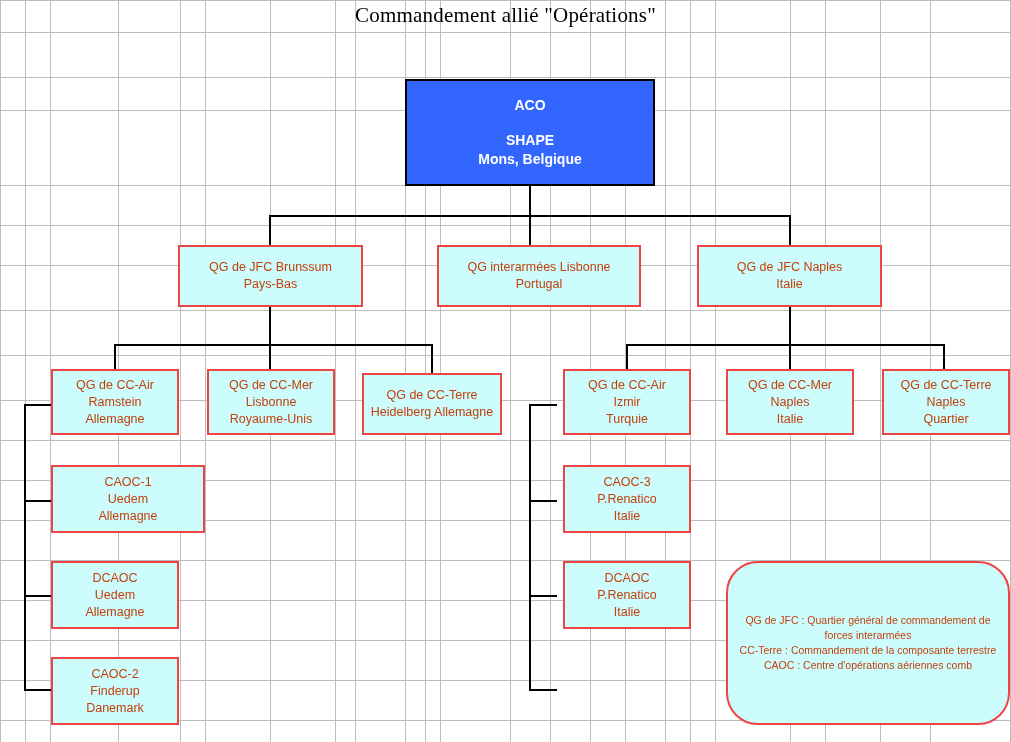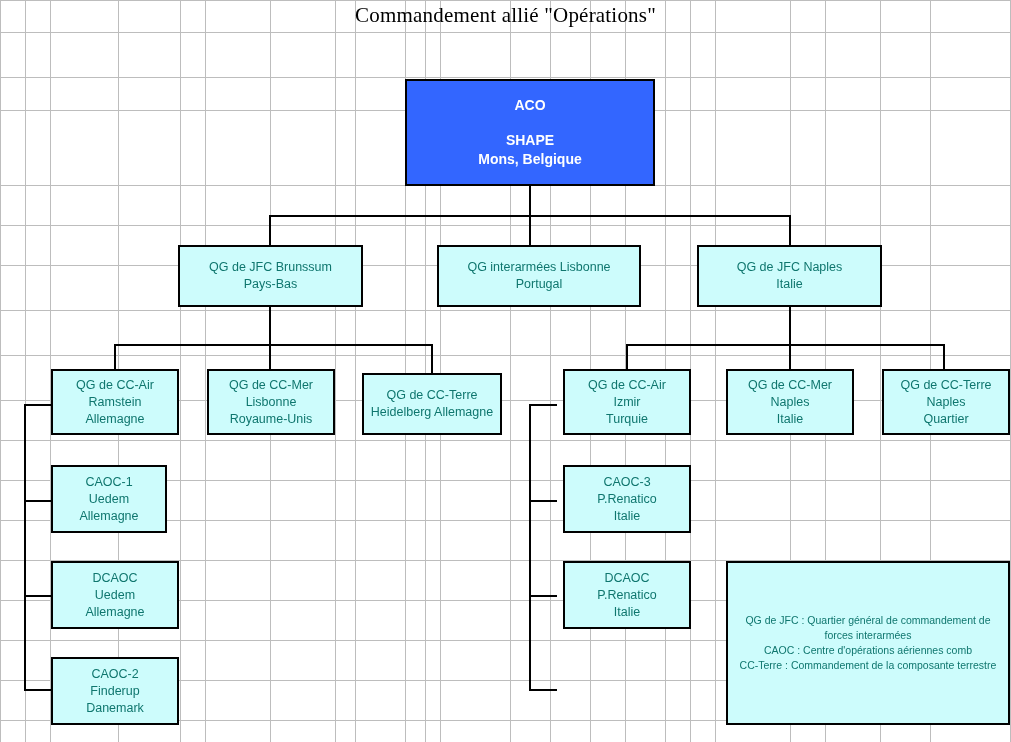--- a/index.html
+++ b/index.html
@@ -35,23 +35,23 @@
 
   
   .conn{position:absolute;background:#000000;}
   .conn-v{width:2px;}
   .conn-h{height:2px;}
 
   
   .node{
     position:absolute;
     box-sizing:border-box;
-    border:2px solid #000000;
+    border:2px solid #ef4444;
     background:#cdfcfc;
-    color:#0f766e;
+    color:#c2410c;
     display:flex;
     flex-direction:column;
     align-items:center;
     justify-content:center;
     text-align:center;
     font-size:12.5px;
     line-height:17px;
     padding:0 3px;
   }
   .node .ln{display:block;white-space:nowrap;}
@@ -205,21 +205,21 @@
     <span class="ln">Naples</span>
     <span class="ln">Italie</span>
   </div>
 
   <div class="node" style="left:882px;top:369px;width:128px;height:66px;">
     <span class="ln">QG de CC-Terre</span>
     <span class="ln">Naples</span>
     <span class="ln">Quartier</span>
   </div>
 
-  <div class="node" style="left:51px;top:465px;width:116px;height:68px;">
+  <div class="node" style="left:51px;top:465px;width:154px;height:68px;">
     <span class="ln">CAOC-1</span>
     <span class="ln">Uedem</span>
     <span class="ln">Allemagne</span>
   </div>
 
   <div class="node" style="left:51px;top:561px;width:128px;height:68px;">
     <span class="ln">DCAOC</span>
     <span class="ln">Uedem</span>
     <span class="ln">Allemagne</span>
   </div>
@@ -236,20 +236,20 @@
     <span class="ln">Italie</span>
   </div>
 
   <div class="node" style="left:563px;top:561px;width:128px;height:68px;">
     <span class="ln">DCAOC</span>
     <span class="ln">P.Renatico</span>
     <span class="ln">Italie</span>
   </div>
 
 
-  <div class="node legend" style="left:726px;top:561px;width:284px;height:164px;">
+  <div class="node legend" style="left:726px;top:561px;width:284px;height:164px;border-radius:32px;">
     <span class="ln">QG de JFC : Quartier général de commandement de</span>
     <span class="ln">forces interarmées</span>
+    <span class="ln">CC-Terre : Commandement de la composante terrestre</span>
     <span class="ln">CAOC : Centre d'opérations aériennes comb</span>
-    <span class="ln">CC-Terre : Commandement de la composante terrestre</span>
   </div>
 
 </div>
 
 </body></html>

